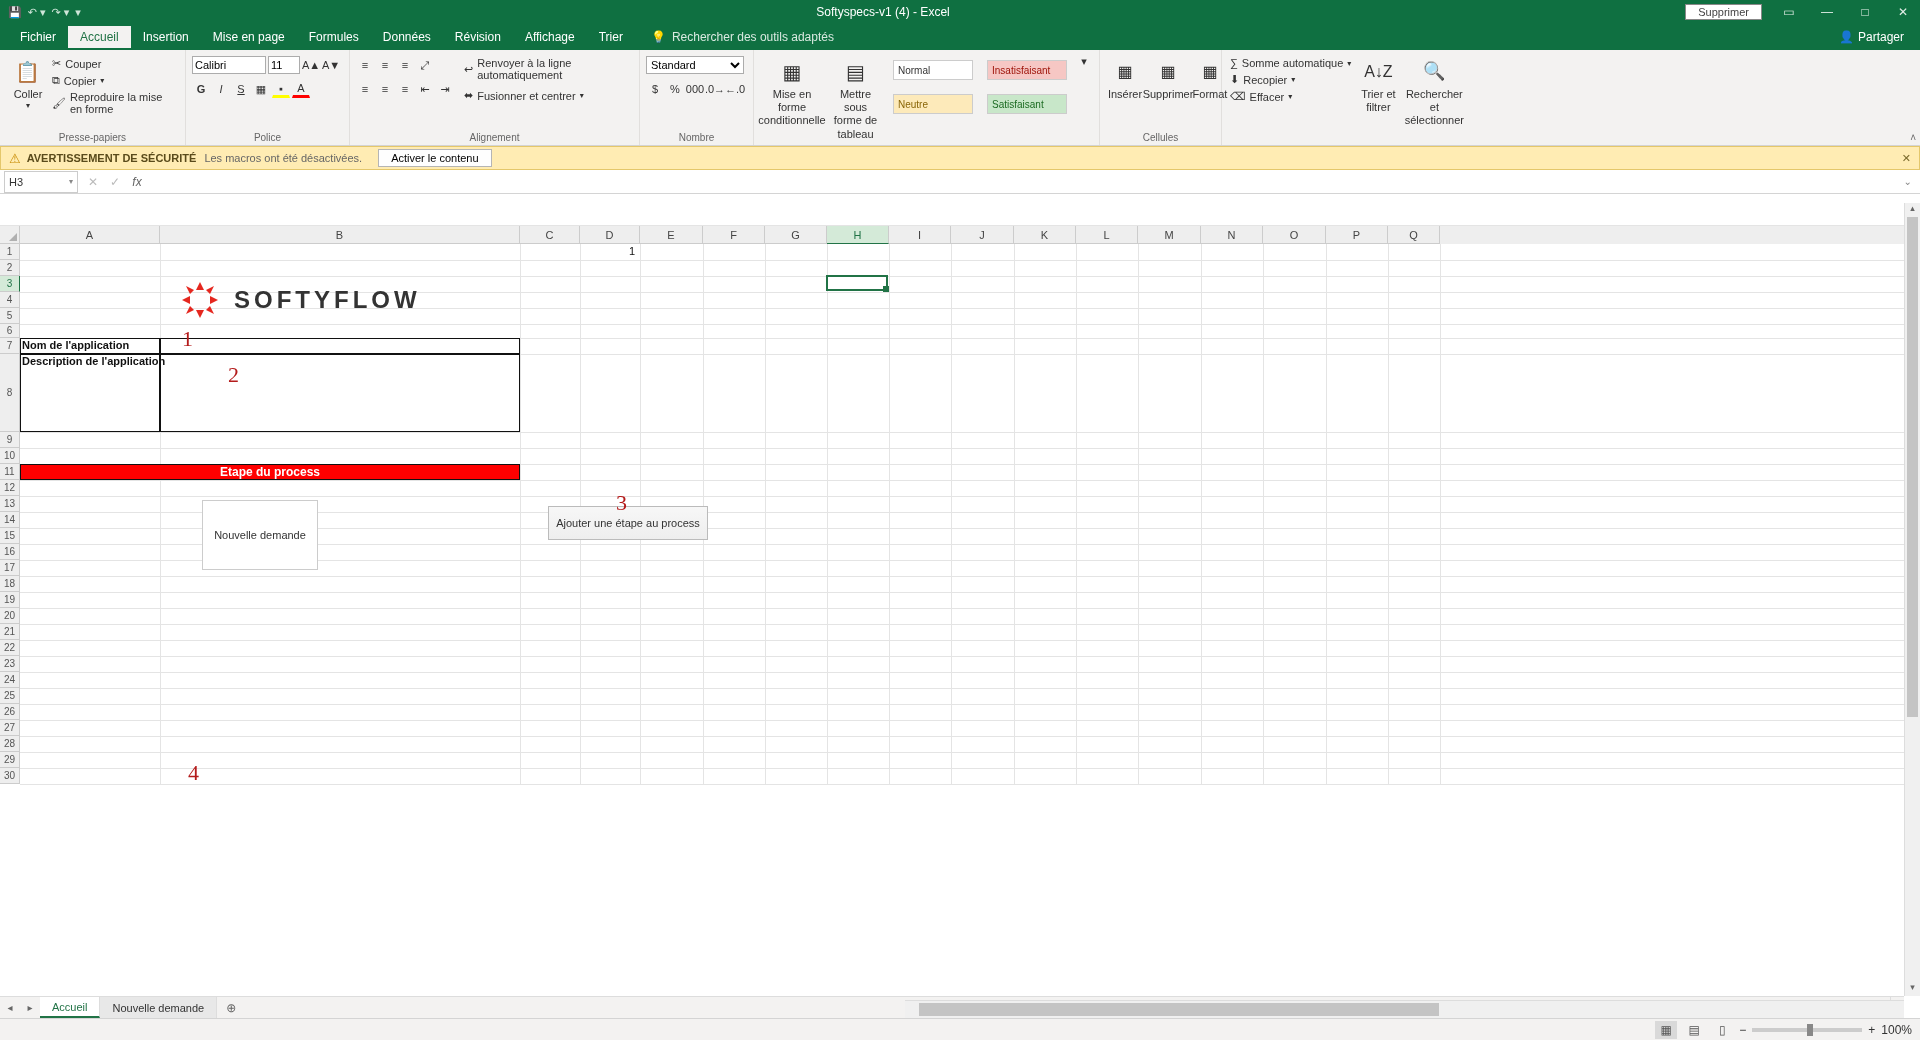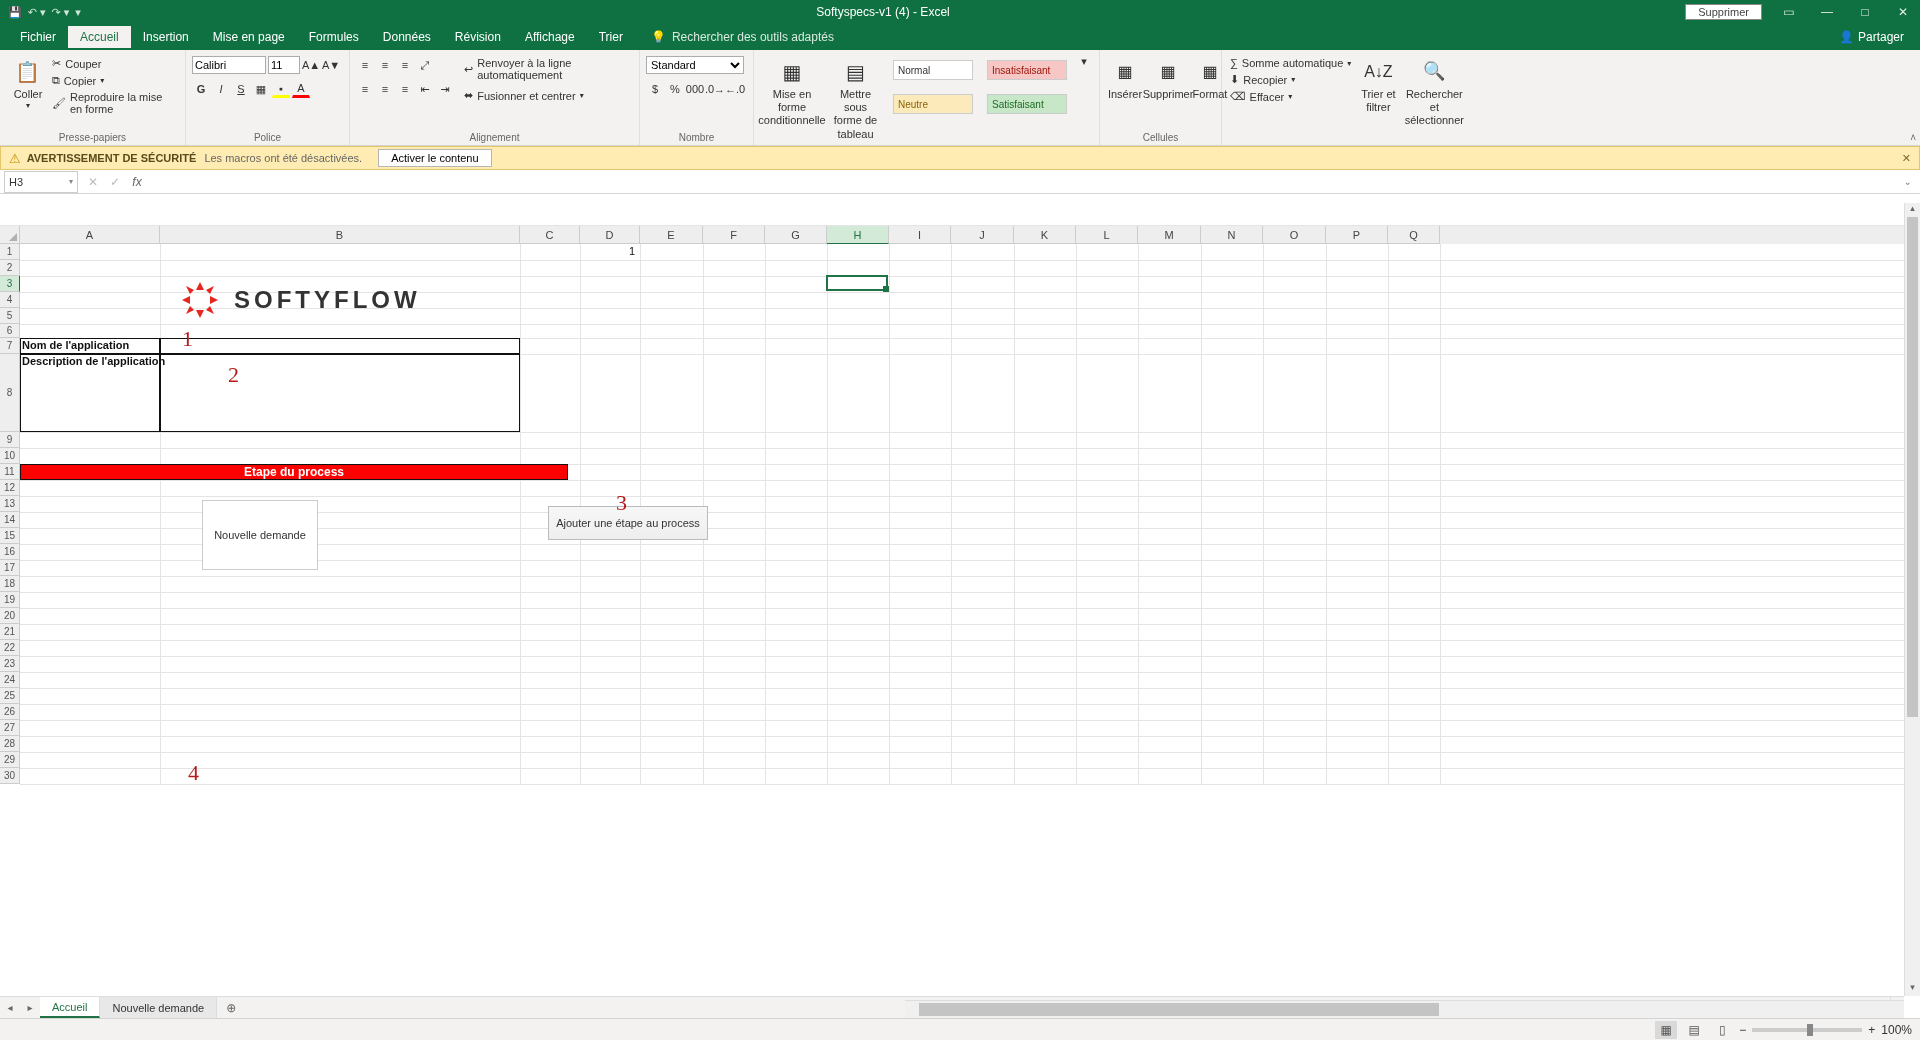--- a/index.html
+++ b/index.html
@@ -472,21 +472,21 @@
         </div>
 
         <div class="bordered-box" style="left:0px; top:94px; width:140px; height:16px;"></div>
         <div class="cell-text" style="left:2px; top:95px; font-weight:bold;">Nom de l'application</div>
         <div class="bordered-box" style="left:140px; top:94px; width:360px; height:16px;"></div>
 
         <div class="bordered-box" style="left:0px; top:110px; width:140px; height:78px;"></div>
         <div class="cell-text" style="left:2px; top:111px; font-weight:bold;">Description de l'application</div>
         <div class="bordered-box" style="left:140px; top:110px; width:360px; height:78px;"></div>
 
-        <div class="red-bar" style="left:0px; top:220px; width:548px; height:16px;">
+        <div class="red-bar" style="left:0px; top:220px; width:500px; height:16px;">
             <span>Etape du process</span>
           </div>
 
         <div class="white-box" style="left:182px; top:256px; width:116px; height:70px;">
             <span>Nouvelle demande</span>
           </div>
 
         <div class="gray-btn" style="left:528px; top:262px; width:160px; height:34px;">
             <span>Ajouter une étape au process</span>
           </div>

